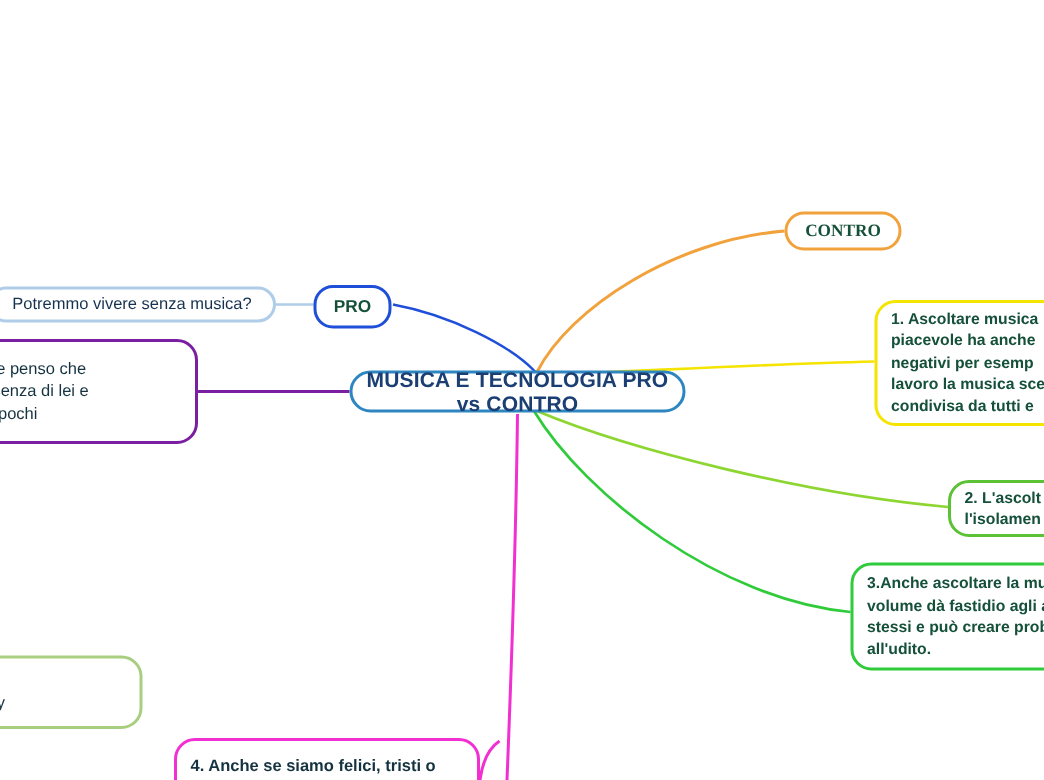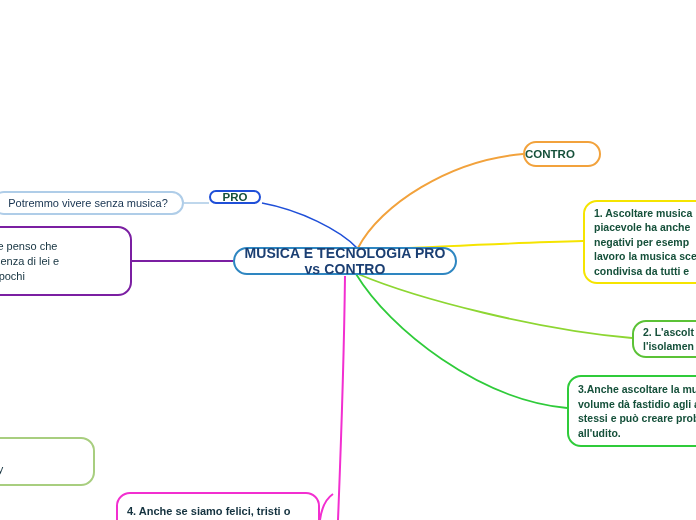--- a/index.html
+++ b/index.html
@@ -55,21 +55,21 @@
     font-size: 14px;
     font-weight: bold;
     letter-spacing: 0.1px;
   }
 
   
   #node-pro {
     left: 209px;
     top: 190px;
     width: 52px;
-    height: 14px;
+    height: 29px;
     border-color: #1F4FD8;
     border-radius: 13px;
     justify-content: center;
   }
   #node-pro .txt {
     text-align: center;
     color: #15503A;
     font-size: 11.5px;
     font-weight: bold;
   }
@@ -78,23 +78,25 @@
   #node-contro {
     left: 523px;
     top: 141px;
     width: 78px;
     height: 26px;
     border-color: #F2A23C;
     border-radius: 13px;
     justify-content: center;
   }
   #node-contro .txt {
+    text-align: center;
     color: #15503A;
     font-size: 11.5px;
     font-weight: bold;
+    font-family: Liberation Serif, serif;
   }
 
   
   #node-question {
     left: -8px;
     top: 191px;
     width: 192px;
     height: 24px;
     border-color: #AFCDE8;
     border-radius: 12px;

